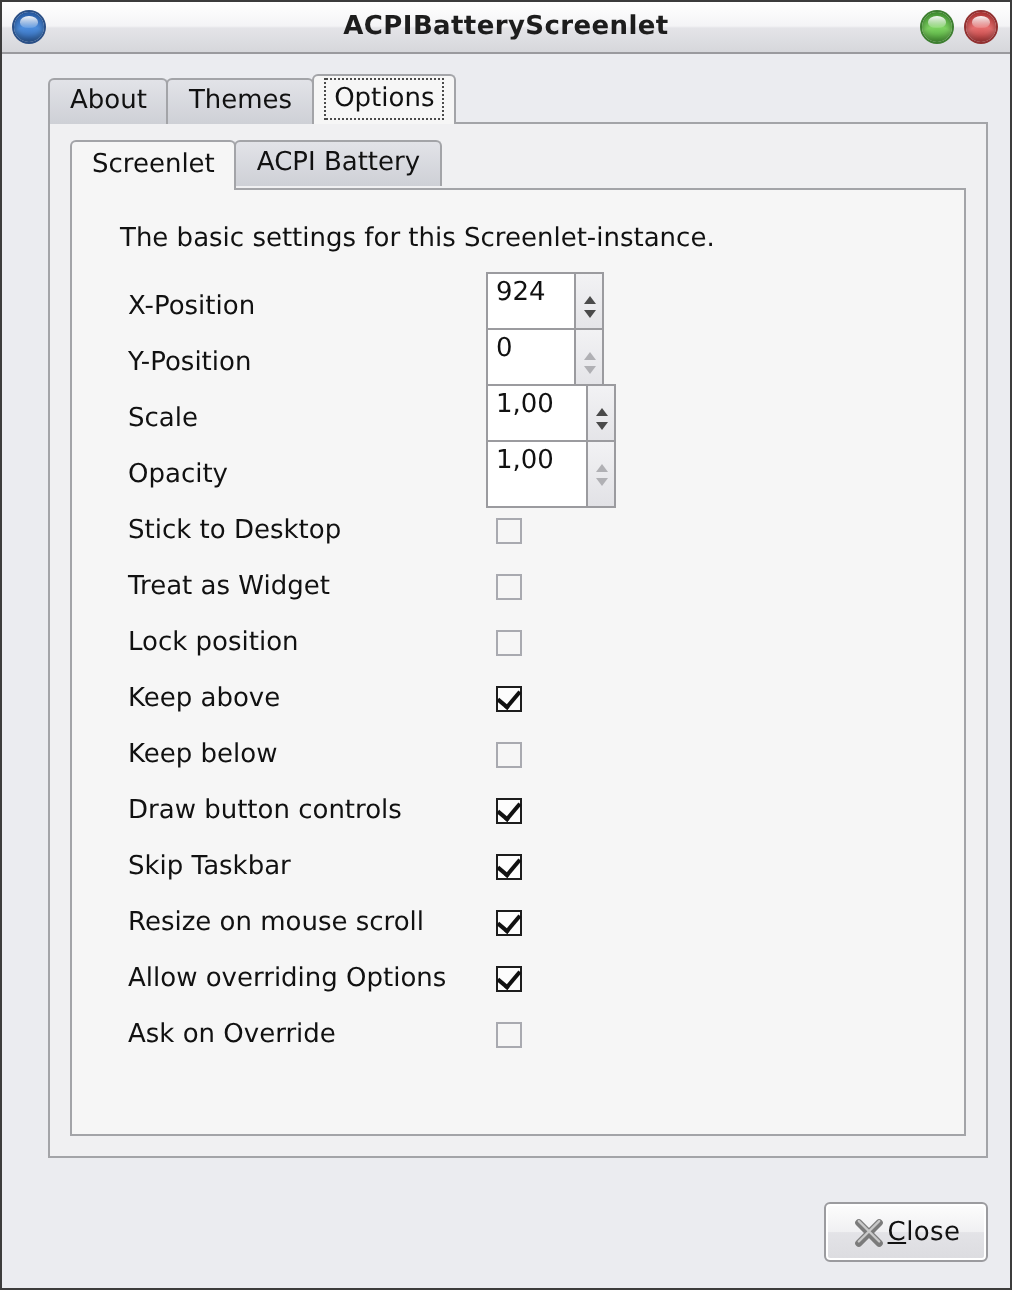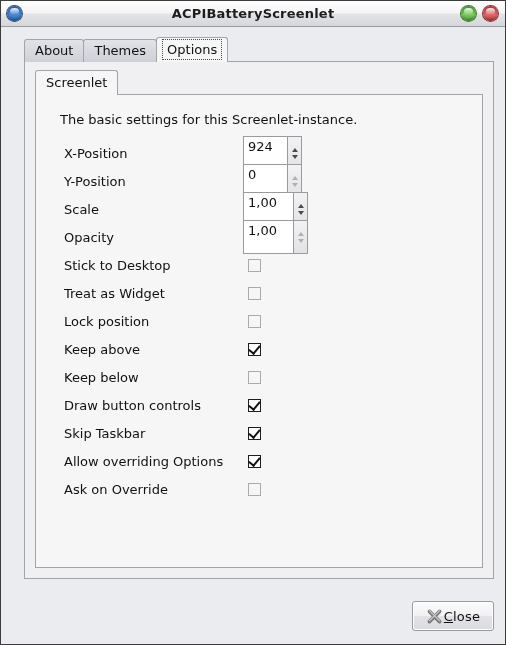--- a/index.html
+++ b/index.html
@@ -252,20 +252,23 @@
         <span class="focus">Options</span>
       </div>
     </div>
 
     <div class="outer-panel">
 
       <div class="inner-tabs">
         <div class="itab active">
           <span>Screenlet</span>
         </div>
+        <div class="itab">
+          <span>ACPI Battery</span>
+        </div>
       </div>
 
       <div class="inner-panel">
         <div class="intro">The basic settings for this Screenlet-instance.</div>
         <div class="rows" id="rows-host">
             <div class="row">
               <div class="row-label">X-Position</div>
               <div class="spin">
                 <div class="spin-entry" style="width:44px">924</div>
                 <div class="spin-btns">
@@ -323,20 +326,24 @@
             <div class="row">
               <div class="row-label">Keep below</div>
               <div class="cbox"></div>
             </div>
             <div class="row">
               <div class="row-label">Draw button controls</div>
               <div class="cbox checked"></div>
             </div>
             <div class="row">
               <div class="row-label">Skip Taskbar</div>
+              <div class="cbox checked"></div>
+            </div>
+            <div class="row">
+              <div class="row-label">Resize on mouse scroll</div>
               <div class="cbox checked"></div>
             </div>
             <div class="row">
               <div class="row-label">Allow overriding Options</div>
               <div class="cbox checked"></div>
             </div>
             <div class="row">
               <div class="row-label">Ask on Override</div>
               <div class="cbox"></div>
             </div>

